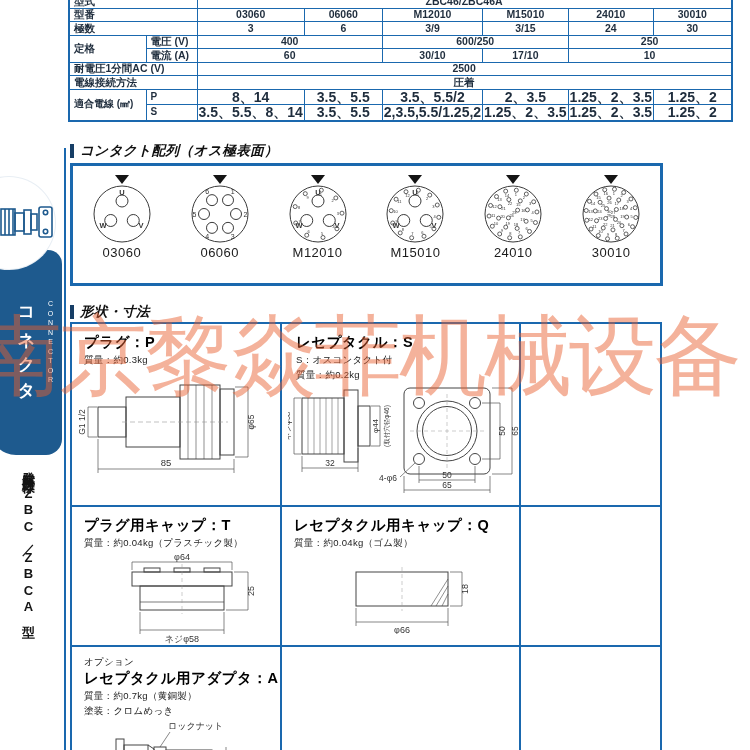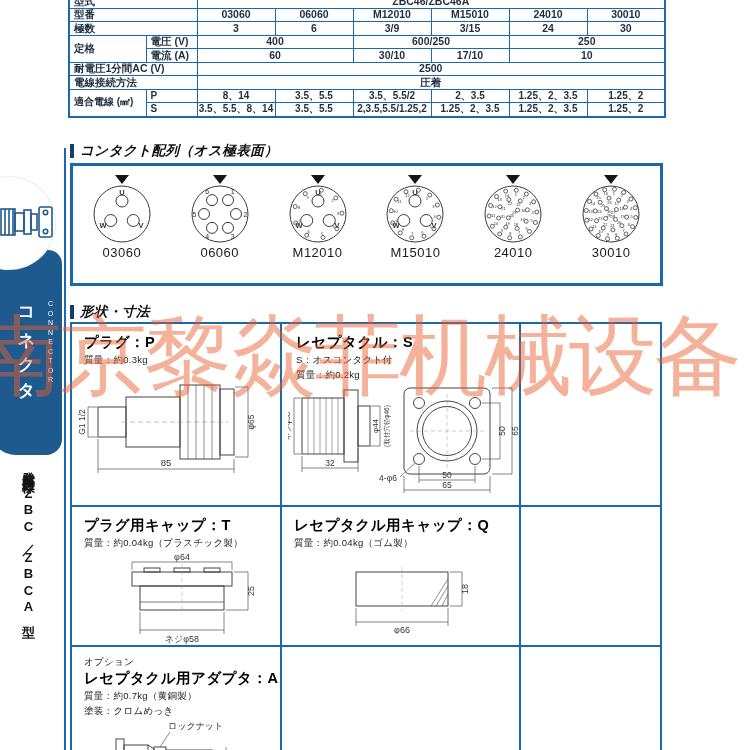--- a/index.html
+++ b/index.html
@@ -16,21 +16,21 @@
   .tab-en{position:absolute;left:47px;top:300px;writing-mode:vertical-rl;text-orientation:upright;
           color:#fff;font-size:7px;letter-spacing:2.5px;z-index:5;line-height:1;}
   .side-cat{position:absolute;left:22px;top:462px;writing-mode:vertical-rl;text-orientation:upright;
             color:#141414;font-weight:bold;font-size:13px;letter-spacing:1.5px;z-index:5;line-height:1;}
   
   .spec-wrap{position:absolute;left:68px;top:-7px;z-index:6;}
   table.spec{border-collapse:collapse;table-layout:fixed;background:#fff;border:2px solid #1a68ae;}
   table.spec td{border:1.5px solid #1a68ae;text-align:center;height:12.5px;line-height:1.05;
                 font-size:10.5px;font-weight:bold;padding:0 1px;white-space:nowrap;overflow:hidden;color:#1f2d3d;}
   table.spec td.lbl{text-align:left;padding-left:4px;}
-  table.spec tr.wire td{font-size:10px;}
+  table.spec tr.wire td{font-size:14px;}
   table.spec tr.wire td.lbl{font-size:10px;}
   
   .sec-head{position:absolute;z-index:6;display:flex;align-items:center;}
   .sec-bar{width:4px;height:14px;background:#173e66;margin-right:6px;}
   .sec-title{font-size:13.5px;font-weight:bold;color:#101010;letter-spacing:.5px;font-style:italic;}
   
   .contact-box{position:absolute;left:70px;top:163px;width:587px;height:113px;border:3px solid #1a68ae;
                z-index:6;display:flex;justify-content:space-around;align-items:flex-start;padding-top:4px;background:#fff;}
   .conn-item{display:flex;flex-direction:column;align-items:center;width:92px;}
   .conn-label{font-size:13px;color:#1b1b1b;margin-top:1px;letter-spacing:.5px;}

